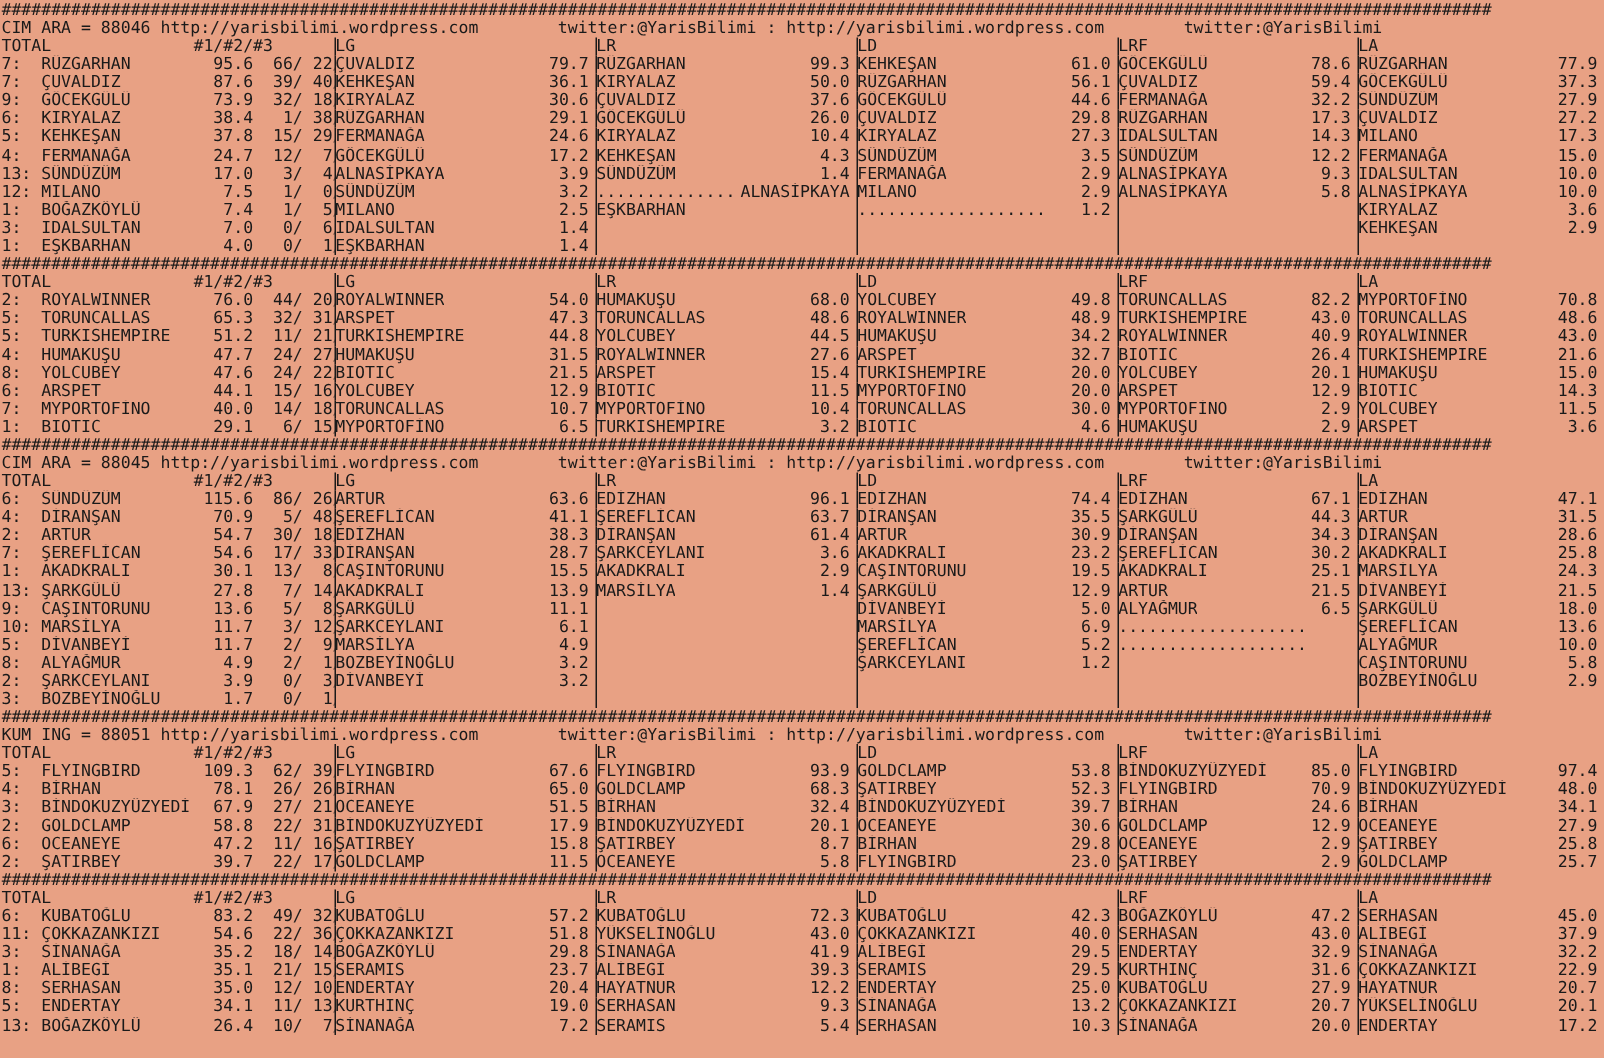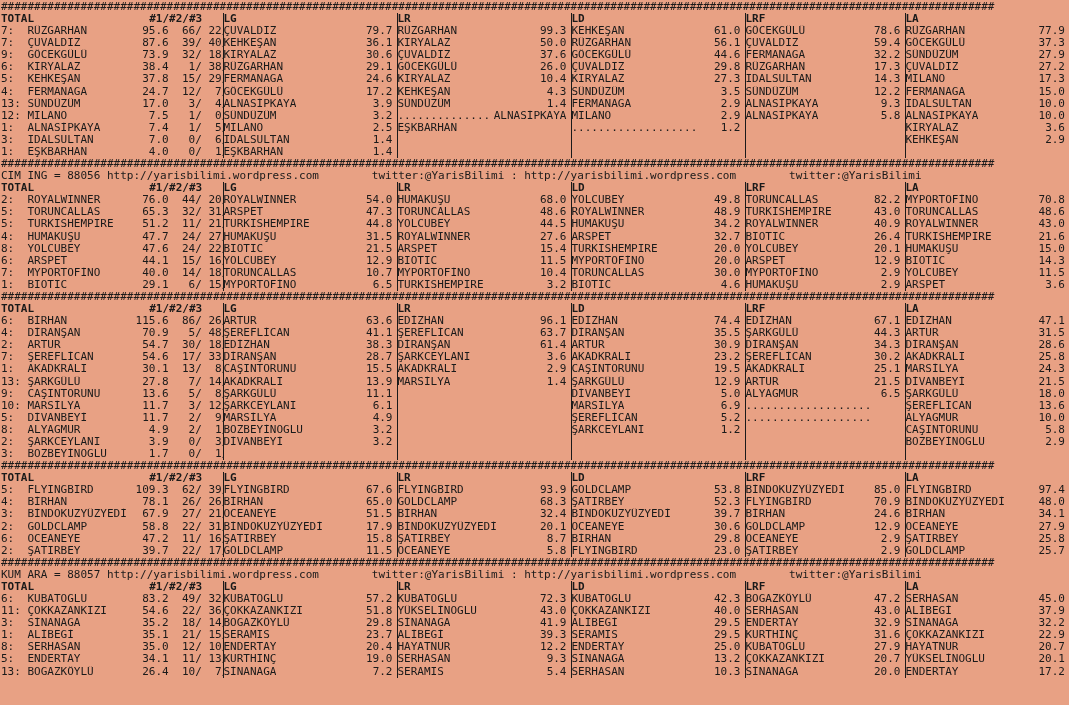--- a/index.html
+++ b/index.html
@@ -52,37 +52,38 @@
   }
   
   col.c-total { width: 128px; }
   col.c-nums  { width: 94px; }
   col.c-lg    { width: 174px; }
   col.c-lr    { width: 174px; }
   col.c-ld    { width: 174px; }
   col.c-lrf   { width: 160px; }
   col.c-la    { width: 164px; }
 
-  td.num { text-align: center; padding-right: 4px; }
+  td.num { text-align: left; padding-right: 4px; }
   td.nm  { text-align: left; }
   td.sep { border-left: 1px solid #1a1a1a; padding-left: 4px; }
-  .hdrrow td { font-weight: bold; }
+  .hdrrow td { font-weight: normal; }
   .cellflex {
     display: flex;
     justify-content: space-between;
     padding-right: 4px;
   }
   .cellflex .nmx { white-space: pre; overflow: hidden; text-overflow: clip; }
   .cellflex .vx { padding-left: 6px; }
 </style>
 </head>
 <body>
 
 <div id="sheet">
     <div class="rule">######################################################################################################################################################</div>
+    <div class="blockhead">CIM ARA = 88046 http://yarisbilimi.wordpress.com        twitter:@YarisBilimi : http://yarisbilimi.wordpress.com        twitter:@YarisBilimi</div>
     <table class="grid">
       <colgroup>
         <col class="c-total">
         <col class="c-nums">
         <col class="c-lg">
         <col class="c-lr">
         <col class="c-ld">
         <col class="c-lrf">
         <col class="c-la">
       </colgroup>
@@ -162,21 +163,21 @@
         <tr>
           <td class="nm">12: MILANO        </td>
           <td class="num">   7.5   1/  0/  8</td>
           <td class="sep"><div class="cellflex"><span class="nmx">SÜNDÜZÜM</span><span class="vx">3.2</span></div></td>
           <td class="sep"><div class="cellflex"><span class="nmx">...................</span><span class="vx">ALNASİPKAYA</span></div></td>
           <td class="sep"><div class="cellflex"><span class="nmx">MILANO</span><span class="vx">2.9</span></div></td>
           <td class="sep"><div class="cellflex"><span class="nmx">ALNASİPKAYA</span><span class="vx">5.8</span></div></td>
           <td class="sep"><div class="cellflex"><span class="nmx">ALNASİPKAYA</span><span class="vx">10.0</span></div></td>
         </tr>
         <tr>
-          <td class="nm">1:  ALNASİPKAYA   </td>
+          <td class="nm">1:  BOĞAZKÖYLÜ   </td>
           <td class="num">   7.4   1/  5/  4</td>
           <td class="sep"><div class="cellflex"><span class="nmx">MILANO</span><span class="vx">2.5</span></div></td>
           <td class="sep"><div class="cellflex"><span class="nmx">EŞKBARHAN</span><span class="vx"></span></div></td>
           <td class="sep"><div class="cellflex"><span class="nmx">...................</span><span class="vx">1.2</span></div></td>
           <td class="sep"><div class="cellflex"><span class="nmx"></span><span class="vx"></span></div></td>
           <td class="sep"><div class="cellflex"><span class="nmx">KIRYALAZ</span><span class="vx">3.6</span></div></td>
         </tr>
         <tr>
           <td class="nm">3:  IDALSULTAN    </td>
           <td class="num">   7.0   0/  6/  2</td>
@@ -187,116 +188,20 @@
           <td class="sep"><div class="cellflex"><span class="nmx">KEHKEŞAN</span><span class="vx">2.9</span></div></td>
         </tr>
         <tr>
           <td class="nm">1:  EŞKBARHAN     </td>
           <td class="num">   4.0   0/  1/  8</td>
           <td class="sep"><div class="cellflex"><span class="nmx">EŞKBARHAN</span><span class="vx">1.4</span></div></td>
           <td class="sep"><div class="cellflex"><span class="nmx"></span><span class="vx"></span></div></td>
           <td class="sep"><div class="cellflex"><span class="nmx"></span><span class="vx"></span></div></td>
           <td class="sep"><div class="cellflex"><span class="nmx"></span><span class="vx"></span></div></td>
           <td class="sep"><div class="cellflex"><span class="nmx"></span><span class="vx"></span></div></td>
-        </tr>
-      </tbody>
-    </table>
-    <div class="rule">######################################################################################################################################################</div>
-    <div class="blockhead">CIM ING = 88056 http://yarisbilimi.wordpress.com        twitter:@YarisBilimi : http://yarisbilimi.wordpress.com        twitter:@YarisBilimi</div>
-    <table class="grid">
-      <colgroup>
-        <col class="c-total">
-        <col class="c-nums">
-        <col class="c-lg">
-        <col class="c-lr">
-        <col class="c-ld">
-        <col class="c-lrf">
-        <col class="c-la">
-      </colgroup>
-      <tbody>
-        <tr class="hdrrow">
-          <td class="nm">TOTAL</td>
-          <td class="num">#1/#2/#3</td>
-          <td class="sep">LG</td>
-          <td class="sep">LR</td>
-          <td class="sep">LD</td>
-          <td class="sep">LRF</td>
-          <td class="sep">LA</td>
-        </tr>
-        <tr>
-          <td class="nm">2:  ROYALWINNER   </td>
-          <td class="num">  76.0  44/ 20/ 27</td>
-          <td class="sep"><div class="cellflex"><span class="nmx">ROYALWINNER</span><span class="vx">54.0</span></div></td>
-          <td class="sep"><div class="cellflex"><span class="nmx">HUMAKUŞU</span><span class="vx">68.0</span></div></td>
-          <td class="sep"><div class="cellflex"><span class="nmx">YOLCUBEY</span><span class="vx">49.8</span></div></td>
-          <td class="sep"><div class="cellflex"><span class="nmx">TORUNCALLAS</span><span class="vx">82.2</span></div></td>
-          <td class="sep"><div class="cellflex"><span class="nmx">MYPORTOFİNO</span><span class="vx">70.8</span></div></td>
-        </tr>
-        <tr>
-          <td class="nm">5:  TORUNCALLAS   </td>
-          <td class="num">  65.3  32/ 31/  9</td>
-          <td class="sep"><div class="cellflex"><span class="nmx">ARSPET</span><span class="vx">47.3</span></div></td>
-          <td class="sep"><div class="cellflex"><span class="nmx">TORUNCALLAS</span><span class="vx">48.6</span></div></td>
-          <td class="sep"><div class="cellflex"><span class="nmx">ROYALWINNER</span><span class="vx">48.9</span></div></td>
-          <td class="sep"><div class="cellflex"><span class="nmx">TURKISHEMPIRE</span><span class="vx">43.0</span></div></td>
-          <td class="sep"><div class="cellflex"><span class="nmx">TORUNCALLAS</span><span class="vx">48.6</span></div></td>
-        </tr>
-        <tr>
-          <td class="nm">5:  TURKISHEMPIRE </td>
-          <td class="num">  51.2  11/ 21/ 28</td>
-          <td class="sep"><div class="cellflex"><span class="nmx">TURKISHEMPIRE</span><span class="vx">44.8</span></div></td>
-          <td class="sep"><div class="cellflex"><span class="nmx">YOLCUBEY</span><span class="vx">44.5</span></div></td>
-          <td class="sep"><div class="cellflex"><span class="nmx">HUMAKUŞU</span><span class="vx">34.2</span></div></td>
-          <td class="sep"><div class="cellflex"><span class="nmx">ROYALWINNER</span><span class="vx">40.9</span></div></td>
-          <td class="sep"><div class="cellflex"><span class="nmx">ROYALWINNER</span><span class="vx">43.0</span></div></td>
-        </tr>
-        <tr>
-          <td class="nm">4:  HUMAKUŞU      </td>
-          <td class="num">  47.7  24/ 27/ 30</td>
-          <td class="sep"><div class="cellflex"><span class="nmx">HUMAKUŞU</span><span class="vx">31.5</span></div></td>
-          <td class="sep"><div class="cellflex"><span class="nmx">ROYALWINNER</span><span class="vx">27.6</span></div></td>
-          <td class="sep"><div class="cellflex"><span class="nmx">ARSPET</span><span class="vx">32.7</span></div></td>
-          <td class="sep"><div class="cellflex"><span class="nmx">BIOTIC</span><span class="vx">26.4</span></div></td>
-          <td class="sep"><div class="cellflex"><span class="nmx">TURKISHEMPIRE</span><span class="vx">21.6</span></div></td>
-        </tr>
-        <tr>
-          <td class="nm">8:  YOLCUBEY      </td>
-          <td class="num">  47.6  24/ 22/ 25</td>
-          <td class="sep"><div class="cellflex"><span class="nmx">BIOTIC</span><span class="vx">21.5</span></div></td>
-          <td class="sep"><div class="cellflex"><span class="nmx">ARSPET</span><span class="vx">15.4</span></div></td>
-          <td class="sep"><div class="cellflex"><span class="nmx">TURKISHEMPIRE</span><span class="vx">20.0</span></div></td>
-          <td class="sep"><div class="cellflex"><span class="nmx">YOLCUBEY</span><span class="vx">20.1</span></div></td>
-          <td class="sep"><div class="cellflex"><span class="nmx">HUMAKUŞU</span><span class="vx">15.0</span></div></td>
-        </tr>
-        <tr>
-          <td class="nm">6:  ARSPET        </td>
-          <td class="num">  44.1  15/ 16/ 31</td>
-          <td class="sep"><div class="cellflex"><span class="nmx">YOLCUBEY</span><span class="vx">12.9</span></div></td>
-          <td class="sep"><div class="cellflex"><span class="nmx">BIOTIC</span><span class="vx">11.5</span></div></td>
-          <td class="sep"><div class="cellflex"><span class="nmx">MYPORTOFİNO</span><span class="vx">20.0</span></div></td>
-          <td class="sep"><div class="cellflex"><span class="nmx">ARSPET</span><span class="vx">12.9</span></div></td>
-          <td class="sep"><div class="cellflex"><span class="nmx">BIOTIC</span><span class="vx">14.3</span></div></td>
-        </tr>
-        <tr>
-          <td class="nm">7:  MYPORTOFİNO   </td>
-          <td class="num">  40.0  14/ 18/  8</td>
-          <td class="sep"><div class="cellflex"><span class="nmx">TORUNCALLAS</span><span class="vx">10.7</span></div></td>
-          <td class="sep"><div class="cellflex"><span class="nmx">MYPORTOFİNO</span><span class="vx">10.4</span></div></td>
-          <td class="sep"><div class="cellflex"><span class="nmx">TORUNCALLAS</span><span class="vx">30.0</span></div></td>
-          <td class="sep"><div class="cellflex"><span class="nmx">MYPORTOFİNO</span><span class="vx">2.9</span></div></td>
-          <td class="sep"><div class="cellflex"><span class="nmx">YOLCUBEY</span><span class="vx">11.5</span></div></td>
-        </tr>
-        <tr>
-          <td class="nm">1:  BIOTIC        </td>
-          <td class="num">  29.1   6/ 15/ 12</td>
-          <td class="sep"><div class="cellflex"><span class="nmx">MYPORTOFİNO</span><span class="vx">6.5</span></div></td>
-          <td class="sep"><div class="cellflex"><span class="nmx">TURKISHEMPIRE</span><span class="vx">3.2</span></div></td>
-          <td class="sep"><div class="cellflex"><span class="nmx">BIOTIC</span><span class="vx">4.6</span></div></td>
-          <td class="sep"><div class="cellflex"><span class="nmx">HUMAKUŞU</span><span class="vx">2.9</span></div></td>
-          <td class="sep"><div class="cellflex"><span class="nmx">ARSPET</span><span class="vx">3.6</span></div></td>
         </tr>
       </tbody>
     </table>
     <div class="rule">######################################################################################################################################################</div>
     <table class="grid">
       <colgroup>
         <col class="c-total">
         <col class="c-nums">
         <col class="c-lg">
         <col class="c-lr">
@@ -308,21 +213,117 @@
         <tr class="hdrrow">
           <td class="nm">TOTAL</td>
           <td class="num">#1/#2/#3</td>
           <td class="sep">LG</td>
           <td class="sep">LR</td>
           <td class="sep">LD</td>
           <td class="sep">LRF</td>
           <td class="sep">LA</td>
         </tr>
         <tr>
-          <td class="nm">6:  BİRHAN       </td>
+          <td class="nm">2:  ROYALWINNER   </td>
+          <td class="num">  76.0  44/ 20/ 27</td>
+          <td class="sep"><div class="cellflex"><span class="nmx">ROYALWINNER</span><span class="vx">54.0</span></div></td>
+          <td class="sep"><div class="cellflex"><span class="nmx">HUMAKUŞU</span><span class="vx">68.0</span></div></td>
+          <td class="sep"><div class="cellflex"><span class="nmx">YOLCUBEY</span><span class="vx">49.8</span></div></td>
+          <td class="sep"><div class="cellflex"><span class="nmx">TORUNCALLAS</span><span class="vx">82.2</span></div></td>
+          <td class="sep"><div class="cellflex"><span class="nmx">MYPORTOFİNO</span><span class="vx">70.8</span></div></td>
+        </tr>
+        <tr>
+          <td class="nm">5:  TORUNCALLAS   </td>
+          <td class="num">  65.3  32/ 31/  9</td>
+          <td class="sep"><div class="cellflex"><span class="nmx">ARSPET</span><span class="vx">47.3</span></div></td>
+          <td class="sep"><div class="cellflex"><span class="nmx">TORUNCALLAS</span><span class="vx">48.6</span></div></td>
+          <td class="sep"><div class="cellflex"><span class="nmx">ROYALWINNER</span><span class="vx">48.9</span></div></td>
+          <td class="sep"><div class="cellflex"><span class="nmx">TURKISHEMPIRE</span><span class="vx">43.0</span></div></td>
+          <td class="sep"><div class="cellflex"><span class="nmx">TORUNCALLAS</span><span class="vx">48.6</span></div></td>
+        </tr>
+        <tr>
+          <td class="nm">5:  TURKISHEMPIRE </td>
+          <td class="num">  51.2  11/ 21/ 28</td>
+          <td class="sep"><div class="cellflex"><span class="nmx">TURKISHEMPIRE</span><span class="vx">44.8</span></div></td>
+          <td class="sep"><div class="cellflex"><span class="nmx">YOLCUBEY</span><span class="vx">44.5</span></div></td>
+          <td class="sep"><div class="cellflex"><span class="nmx">HUMAKUŞU</span><span class="vx">34.2</span></div></td>
+          <td class="sep"><div class="cellflex"><span class="nmx">ROYALWINNER</span><span class="vx">40.9</span></div></td>
+          <td class="sep"><div class="cellflex"><span class="nmx">ROYALWINNER</span><span class="vx">43.0</span></div></td>
+        </tr>
+        <tr>
+          <td class="nm">4:  HUMAKUŞU      </td>
+          <td class="num">  47.7  24/ 27/ 30</td>
+          <td class="sep"><div class="cellflex"><span class="nmx">HUMAKUŞU</span><span class="vx">31.5</span></div></td>
+          <td class="sep"><div class="cellflex"><span class="nmx">ROYALWINNER</span><span class="vx">27.6</span></div></td>
+          <td class="sep"><div class="cellflex"><span class="nmx">ARSPET</span><span class="vx">32.7</span></div></td>
+          <td class="sep"><div class="cellflex"><span class="nmx">BIOTIC</span><span class="vx">26.4</span></div></td>
+          <td class="sep"><div class="cellflex"><span class="nmx">TURKISHEMPIRE</span><span class="vx">21.6</span></div></td>
+        </tr>
+        <tr>
+          <td class="nm">8:  YOLCUBEY      </td>
+          <td class="num">  47.6  24/ 22/ 25</td>
+          <td class="sep"><div class="cellflex"><span class="nmx">BIOTIC</span><span class="vx">21.5</span></div></td>
+          <td class="sep"><div class="cellflex"><span class="nmx">ARSPET</span><span class="vx">15.4</span></div></td>
+          <td class="sep"><div class="cellflex"><span class="nmx">TURKISHEMPIRE</span><span class="vx">20.0</span></div></td>
+          <td class="sep"><div class="cellflex"><span class="nmx">YOLCUBEY</span><span class="vx">20.1</span></div></td>
+          <td class="sep"><div class="cellflex"><span class="nmx">HUMAKUŞU</span><span class="vx">15.0</span></div></td>
+        </tr>
+        <tr>
+          <td class="nm">6:  ARSPET        </td>
+          <td class="num">  44.1  15/ 16/ 31</td>
+          <td class="sep"><div class="cellflex"><span class="nmx">YOLCUBEY</span><span class="vx">12.9</span></div></td>
+          <td class="sep"><div class="cellflex"><span class="nmx">BIOTIC</span><span class="vx">11.5</span></div></td>
+          <td class="sep"><div class="cellflex"><span class="nmx">MYPORTOFİNO</span><span class="vx">20.0</span></div></td>
+          <td class="sep"><div class="cellflex"><span class="nmx">ARSPET</span><span class="vx">12.9</span></div></td>
+          <td class="sep"><div class="cellflex"><span class="nmx">BIOTIC</span><span class="vx">14.3</span></div></td>
+        </tr>
+        <tr>
+          <td class="nm">7:  MYPORTOFİNO   </td>
+          <td class="num">  40.0  14/ 18/  8</td>
+          <td class="sep"><div class="cellflex"><span class="nmx">TORUNCALLAS</span><span class="vx">10.7</span></div></td>
+          <td class="sep"><div class="cellflex"><span class="nmx">MYPORTOFİNO</span><span class="vx">10.4</span></div></td>
+          <td class="sep"><div class="cellflex"><span class="nmx">TORUNCALLAS</span><span class="vx">30.0</span></div></td>
+          <td class="sep"><div class="cellflex"><span class="nmx">MYPORTOFİNO</span><span class="vx">2.9</span></div></td>
+          <td class="sep"><div class="cellflex"><span class="nmx">YOLCUBEY</span><span class="vx">11.5</span></div></td>
+        </tr>
+        <tr>
+          <td class="nm">1:  BIOTIC        </td>
+          <td class="num">  29.1   6/ 15/ 12</td>
+          <td class="sep"><div class="cellflex"><span class="nmx">MYPORTOFİNO</span><span class="vx">6.5</span></div></td>
+          <td class="sep"><div class="cellflex"><span class="nmx">TURKISHEMPIRE</span><span class="vx">3.2</span></div></td>
+          <td class="sep"><div class="cellflex"><span class="nmx">BIOTIC</span><span class="vx">4.6</span></div></td>
+          <td class="sep"><div class="cellflex"><span class="nmx">HUMAKUŞU</span><span class="vx">2.9</span></div></td>
+          <td class="sep"><div class="cellflex"><span class="nmx">ARSPET</span><span class="vx">3.6</span></div></td>
+        </tr>
+      </tbody>
+    </table>
+    <div class="rule">######################################################################################################################################################</div>
+    <div class="blockhead">CIM ARA = 88045 http://yarisbilimi.wordpress.com        twitter:@YarisBilimi : http://yarisbilimi.wordpress.com        twitter:@YarisBilimi</div>
+    <table class="grid">
+      <colgroup>
+        <col class="c-total">
+        <col class="c-nums">
+        <col class="c-lg">
+        <col class="c-lr">
+        <col class="c-ld">
+        <col class="c-lrf">
+        <col class="c-la">
+      </colgroup>
+      <tbody>
+        <tr class="hdrrow">
+          <td class="nm">TOTAL</td>
+          <td class="num">#1/#2/#3</td>
+          <td class="sep">LG</td>
+          <td class="sep">LR</td>
+          <td class="sep">LD</td>
+          <td class="sep">LRF</td>
+          <td class="sep">LA</td>
+        </tr>
+        <tr>
+          <td class="nm">6:  SÜNDÜZÜM       </td>
           <td class="num"> 115.6  86/ 26/ 16</td>
           <td class="sep"><div class="cellflex"><span class="nmx">ARTUR</span><span class="vx">63.6</span></div></td>
           <td class="sep"><div class="cellflex"><span class="nmx">EDİZHAN</span><span class="vx">96.1</span></div></td>
           <td class="sep"><div class="cellflex"><span class="nmx">EDİZHAN</span><span class="vx">74.4</span></div></td>
           <td class="sep"><div class="cellflex"><span class="nmx">EDİZHAN</span><span class="vx">67.1</span></div></td>
           <td class="sep"><div class="cellflex"><span class="nmx">EDİZHAN</span><span class="vx">47.1</span></div></td>
         </tr>
         <tr>
           <td class="nm">4:  DİRANŞAN      </td>
           <td class="num">  70.9   5/ 48/ 53</td>
@@ -414,20 +415,98 @@
           <td class="sep"><div class="cellflex"><span class="nmx">BOZBEYİNOĞLU</span><span class="vx">2.9</span></div></td>
         </tr>
         <tr>
           <td class="nm">3:  BOZBEYİNOĞLU  </td>
           <td class="num">   1.7   0/  1/  2</td>
           <td class="sep"><div class="cellflex"><span class="nmx"></span><span class="vx"></span></div></td>
           <td class="sep"><div class="cellflex"><span class="nmx"></span><span class="vx"></span></div></td>
           <td class="sep"><div class="cellflex"><span class="nmx"></span><span class="vx"></span></div></td>
           <td class="sep"><div class="cellflex"><span class="nmx"></span><span class="vx"></span></div></td>
           <td class="sep"><div class="cellflex"><span class="nmx"></span><span class="vx"></span></div></td>
+        </tr>
+      </tbody>
+    </table>
+    <div class="rule">######################################################################################################################################################</div>
+    <div class="blockhead">KUM ING = 88051 http://yarisbilimi.wordpress.com        twitter:@YarisBilimi : http://yarisbilimi.wordpress.com        twitter:@YarisBilimi</div>
+    <table class="grid">
+      <colgroup>
+        <col class="c-total">
+        <col class="c-nums">
+        <col class="c-lg">
+        <col class="c-lr">
+        <col class="c-ld">
+        <col class="c-lrf">
+        <col class="c-la">
+      </colgroup>
+      <tbody>
+        <tr class="hdrrow">
+          <td class="nm">TOTAL</td>
+          <td class="num">#1/#2/#3</td>
+          <td class="sep">LG</td>
+          <td class="sep">LR</td>
+          <td class="sep">LD</td>
+          <td class="sep">LRF</td>
+          <td class="sep">LA</td>
+        </tr>
+        <tr>
+          <td class="nm">5:  FLYINGBIRD    </td>
+          <td class="num"> 109.3  62/ 39/ 24</td>
+          <td class="sep"><div class="cellflex"><span class="nmx">FLYINGBIRD</span><span class="vx">67.6</span></div></td>
+          <td class="sep"><div class="cellflex"><span class="nmx">FLYINGBIRD</span><span class="vx">93.9</span></div></td>
+          <td class="sep"><div class="cellflex"><span class="nmx">GOLDCLAMP</span><span class="vx">53.8</span></div></td>
+          <td class="sep"><div class="cellflex"><span class="nmx">BİNDOKUZYÜZYEDİ</span><span class="vx">85.0</span></div></td>
+          <td class="sep"><div class="cellflex"><span class="nmx">FLYINGBIRD</span><span class="vx">97.4</span></div></td>
+        </tr>
+        <tr>
+          <td class="nm">4:  BİRHAN        </td>
+          <td class="num">  78.1  26/ 26/ 47</td>
+          <td class="sep"><div class="cellflex"><span class="nmx">BİRHAN</span><span class="vx">65.0</span></div></td>
+          <td class="sep"><div class="cellflex"><span class="nmx">GOLDCLAMP</span><span class="vx">68.3</span></div></td>
+          <td class="sep"><div class="cellflex"><span class="nmx">ŞATIRBEY</span><span class="vx">52.3</span></div></td>
+          <td class="sep"><div class="cellflex"><span class="nmx">FLYINGBIRD</span><span class="vx">70.9</span></div></td>
+          <td class="sep"><div class="cellflex"><span class="nmx">BİNDOKUZYÜZYEDİ</span><span class="vx">48.0</span></div></td>
+        </tr>
+        <tr>
+          <td class="nm">3:  BİNDOKUZYÜZYEDİ</td>
+          <td class="num">  67.9  27/ 21/ 34</td>
+          <td class="sep"><div class="cellflex"><span class="nmx">OCEANEYE</span><span class="vx">51.5</span></div></td>
+          <td class="sep"><div class="cellflex"><span class="nmx">BİRHAN</span><span class="vx">32.4</span></div></td>
+          <td class="sep"><div class="cellflex"><span class="nmx">BİNDOKUZYÜZYEDİ</span><span class="vx">39.7</span></div></td>
+          <td class="sep"><div class="cellflex"><span class="nmx">BİRHAN</span><span class="vx">24.6</span></div></td>
+          <td class="sep"><div class="cellflex"><span class="nmx">BİRHAN</span><span class="vx">34.1</span></div></td>
+        </tr>
+        <tr>
+          <td class="nm">2:  GOLDCLAMP     </td>
+          <td class="num">  58.8  22/ 31/ 14</td>
+          <td class="sep"><div class="cellflex"><span class="nmx">BİNDOKUZYÜZYEDİ</span><span class="vx">17.9</span></div></td>
+          <td class="sep"><div class="cellflex"><span class="nmx">BİNDOKUZYÜZYEDİ</span><span class="vx">20.1</span></div></td>
+          <td class="sep"><div class="cellflex"><span class="nmx">OCEANEYE</span><span class="vx">30.6</span></div></td>
+          <td class="sep"><div class="cellflex"><span class="nmx">GOLDCLAMP</span><span class="vx">12.9</span></div></td>
+          <td class="sep"><div class="cellflex"><span class="nmx">OCEANEYE</span><span class="vx">27.9</span></div></td>
+        </tr>
+        <tr>
+          <td class="nm">6:  OCEANEYE      </td>
+          <td class="num">  47.2  11/ 16/ 38</td>
+          <td class="sep"><div class="cellflex"><span class="nmx">ŞATIRBEY</span><span class="vx">15.8</span></div></td>
+          <td class="sep"><div class="cellflex"><span class="nmx">ŞATIRBEY</span><span class="vx">8.7</span></div></td>
+          <td class="sep"><div class="cellflex"><span class="nmx">BİRHAN</span><span class="vx">29.8</span></div></td>
+          <td class="sep"><div class="cellflex"><span class="nmx">OCEANEYE</span><span class="vx">2.9</span></div></td>
+          <td class="sep"><div class="cellflex"><span class="nmx">ŞATIRBEY</span><span class="vx">25.8</span></div></td>
+        </tr>
+        <tr>
+          <td class="nm">2:  ŞATIRBEY      </td>
+          <td class="num">  39.7  22/ 17/ 13</td>
+          <td class="sep"><div class="cellflex"><span class="nmx">GOLDCLAMP</span><span class="vx">11.5</span></div></td>
+          <td class="sep"><div class="cellflex"><span class="nmx">OCEANEYE</span><span class="vx">5.8</span></div></td>
+          <td class="sep"><div class="cellflex"><span class="nmx">FLYINGBIRD</span><span class="vx">23.0</span></div></td>
+          <td class="sep"><div class="cellflex"><span class="nmx">ŞATIRBEY</span><span class="vx">2.9</span></div></td>
+          <td class="sep"><div class="cellflex"><span class="nmx">GOLDCLAMP</span><span class="vx">25.7</span></div></td>
         </tr>
       </tbody>
     </table>
     <div class="rule">######################################################################################################################################################</div>
     <table class="grid">
       <colgroup>
         <col class="c-total">
         <col class="c-nums">
         <col class="c-lg">
         <col class="c-lr">
@@ -439,98 +518,20 @@
         <tr class="hdrrow">
           <td class="nm">TOTAL</td>
           <td class="num">#1/#2/#3</td>
           <td class="sep">LG</td>
           <td class="sep">LR</td>
           <td class="sep">LD</td>
           <td class="sep">LRF</td>
           <td class="sep">LA</td>
         </tr>
         <tr>
-          <td class="nm">5:  FLYINGBIRD    </td>
-          <td class="num"> 109.3  62/ 39/ 24</td>
-          <td class="sep"><div class="cellflex"><span class="nmx">FLYINGBIRD</span><span class="vx">67.6</span></div></td>
-          <td class="sep"><div class="cellflex"><span class="nmx">FLYINGBIRD</span><span class="vx">93.9</span></div></td>
-          <td class="sep"><div class="cellflex"><span class="nmx">GOLDCLAMP</span><span class="vx">53.8</span></div></td>
-          <td class="sep"><div class="cellflex"><span class="nmx">BİNDOKUZYÜZYEDİ</span><span class="vx">85.0</span></div></td>
-          <td class="sep"><div class="cellflex"><span class="nmx">FLYINGBIRD</span><span class="vx">97.4</span></div></td>
-        </tr>
-        <tr>
-          <td class="nm">4:  BİRHAN        </td>
-          <td class="num">  78.1  26/ 26/ 47</td>
-          <td class="sep"><div class="cellflex"><span class="nmx">BİRHAN</span><span class="vx">65.0</span></div></td>
-          <td class="sep"><div class="cellflex"><span class="nmx">GOLDCLAMP</span><span class="vx">68.3</span></div></td>
-          <td class="sep"><div class="cellflex"><span class="nmx">ŞATIRBEY</span><span class="vx">52.3</span></div></td>
-          <td class="sep"><div class="cellflex"><span class="nmx">FLYINGBIRD</span><span class="vx">70.9</span></div></td>
-          <td class="sep"><div class="cellflex"><span class="nmx">BİNDOKUZYÜZYEDİ</span><span class="vx">48.0</span></div></td>
-        </tr>
-        <tr>
-          <td class="nm">3:  BİNDOKUZYÜZYEDİ</td>
-          <td class="num">  67.9  27/ 21/ 34</td>
-          <td class="sep"><div class="cellflex"><span class="nmx">OCEANEYE</span><span class="vx">51.5</span></div></td>
-          <td class="sep"><div class="cellflex"><span class="nmx">BİRHAN</span><span class="vx">32.4</span></div></td>
-          <td class="sep"><div class="cellflex"><span class="nmx">BİNDOKUZYÜZYEDİ</span><span class="vx">39.7</span></div></td>
-          <td class="sep"><div class="cellflex"><span class="nmx">BİRHAN</span><span class="vx">24.6</span></div></td>
-          <td class="sep"><div class="cellflex"><span class="nmx">BİRHAN</span><span class="vx">34.1</span></div></td>
-        </tr>
-        <tr>
-          <td class="nm">2:  GOLDCLAMP     </td>
-          <td class="num">  58.8  22/ 31/ 14</td>
-          <td class="sep"><div class="cellflex"><span class="nmx">BİNDOKUZYÜZYEDİ</span><span class="vx">17.9</span></div></td>
-          <td class="sep"><div class="cellflex"><span class="nmx">BİNDOKUZYÜZYEDİ</span><span class="vx">20.1</span></div></td>
-          <td class="sep"><div class="cellflex"><span class="nmx">OCEANEYE</span><span class="vx">30.6</span></div></td>
-          <td class="sep"><div class="cellflex"><span class="nmx">GOLDCLAMP</span><span class="vx">12.9</span></div></td>
-          <td class="sep"><div class="cellflex"><span class="nmx">OCEANEYE</span><span class="vx">27.9</span></div></td>
-        </tr>
-        <tr>
-          <td class="nm">6:  OCEANEYE      </td>
-          <td class="num">  47.2  11/ 16/ 38</td>
-          <td class="sep"><div class="cellflex"><span class="nmx">ŞATIRBEY</span><span class="vx">15.8</span></div></td>
-          <td class="sep"><div class="cellflex"><span class="nmx">ŞATIRBEY</span><span class="vx">8.7</span></div></td>
-          <td class="sep"><div class="cellflex"><span class="nmx">BİRHAN</span><span class="vx">29.8</span></div></td>
-          <td class="sep"><div class="cellflex"><span class="nmx">OCEANEYE</span><span class="vx">2.9</span></div></td>
-          <td class="sep"><div class="cellflex"><span class="nmx">ŞATIRBEY</span><span class="vx">25.8</span></div></td>
-        </tr>
-        <tr>
-          <td class="nm">2:  ŞATIRBEY      </td>
-          <td class="num">  39.7  22/ 17/ 13</td>
-          <td class="sep"><div class="cellflex"><span class="nmx">GOLDCLAMP</span><span class="vx">11.5</span></div></td>
-          <td class="sep"><div class="cellflex"><span class="nmx">OCEANEYE</span><span class="vx">5.8</span></div></td>
-          <td class="sep"><div class="cellflex"><span class="nmx">FLYINGBIRD</span><span class="vx">23.0</span></div></td>
-          <td class="sep"><div class="cellflex"><span class="nmx">ŞATIRBEY</span><span class="vx">2.9</span></div></td>
-          <td class="sep"><div class="cellflex"><span class="nmx">GOLDCLAMP</span><span class="vx">25.7</span></div></td>
-        </tr>
-      </tbody>
-    </table>
-    <div class="rule">######################################################################################################################################################</div>
-    <div class="blockhead">KUM ARA = 88057 http://yarisbilimi.wordpress.com        twitter:@YarisBilimi : http://yarisbilimi.wordpress.com        twitter:@YarisBilimi</div>
-    <table class="grid">
-      <colgroup>
-        <col class="c-total">
-        <col class="c-nums">
-        <col class="c-lg">
-        <col class="c-lr">
-        <col class="c-ld">
-        <col class="c-lrf">
-        <col class="c-la">
-      </colgroup>
-      <tbody>
-        <tr class="hdrrow">
-          <td class="nm">TOTAL</td>
-          <td class="num">#1/#2/#3</td>
-          <td class="sep">LG</td>
-          <td class="sep">LR</td>
-          <td class="sep">LD</td>
-          <td class="sep">LRF</td>
-          <td class="sep">LA</td>
-        </tr>
-        <tr>
           <td class="nm">6:  KUBATOĞLU     </td>
           <td class="num">  83.2  49/ 32/ 16</td>
           <td class="sep"><div class="cellflex"><span class="nmx">KUBATOĞLU</span><span class="vx">57.2</span></div></td>
           <td class="sep"><div class="cellflex"><span class="nmx">KUBATOĞLU</span><span class="vx">72.3</span></div></td>
           <td class="sep"><div class="cellflex"><span class="nmx">KUBATOĞLU</span><span class="vx">42.3</span></div></td>
           <td class="sep"><div class="cellflex"><span class="nmx">BOĞAZKÖYLÜ</span><span class="vx">47.2</span></div></td>
           <td class="sep"><div class="cellflex"><span class="nmx">SERHASAN</span><span class="vx">45.0</span></div></td>
         </tr>
         <tr>
           <td class="nm">11: ÇOKKAZANKIZI  </td>

